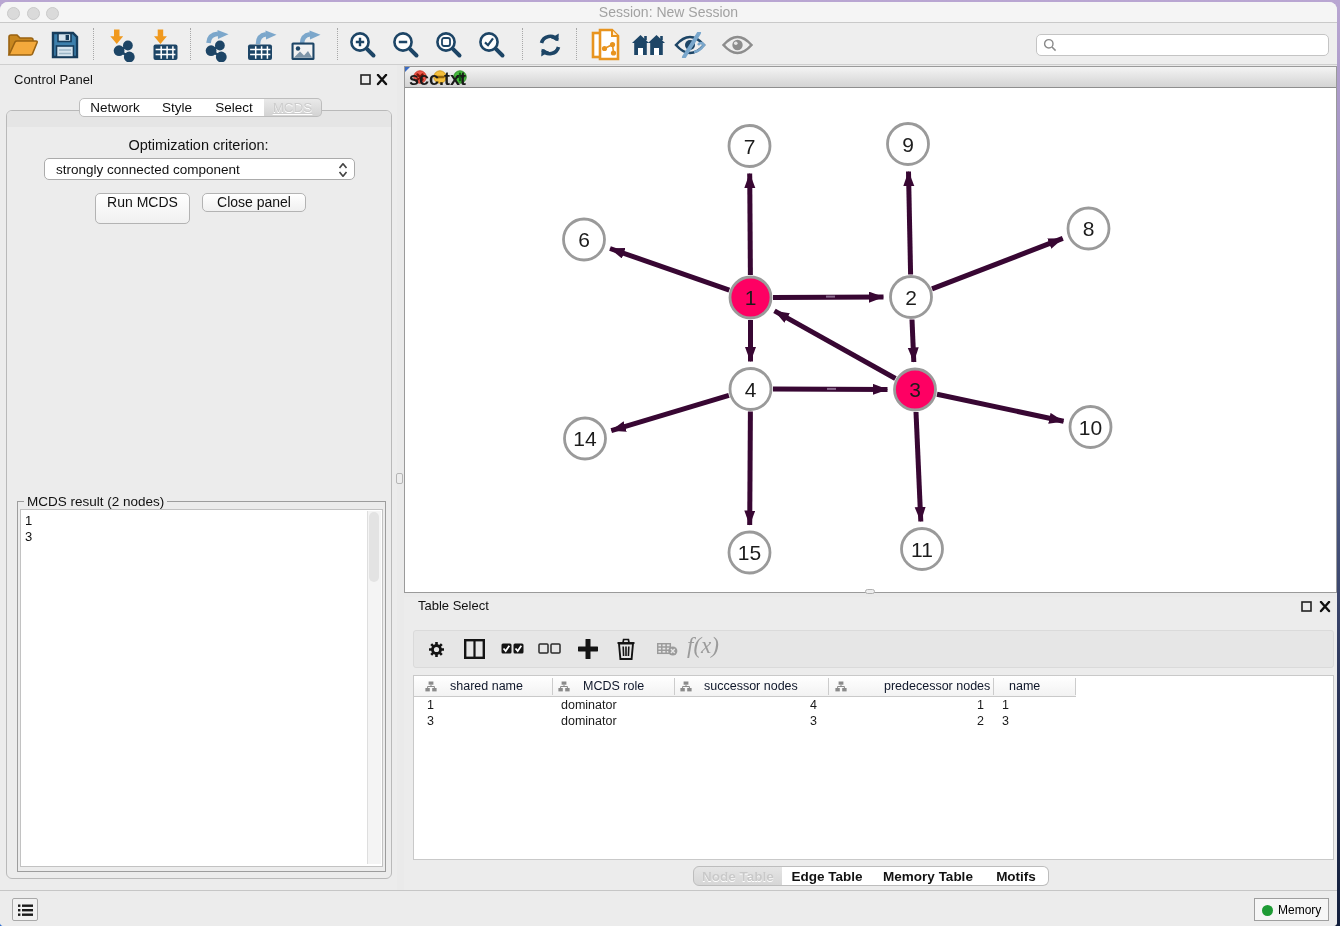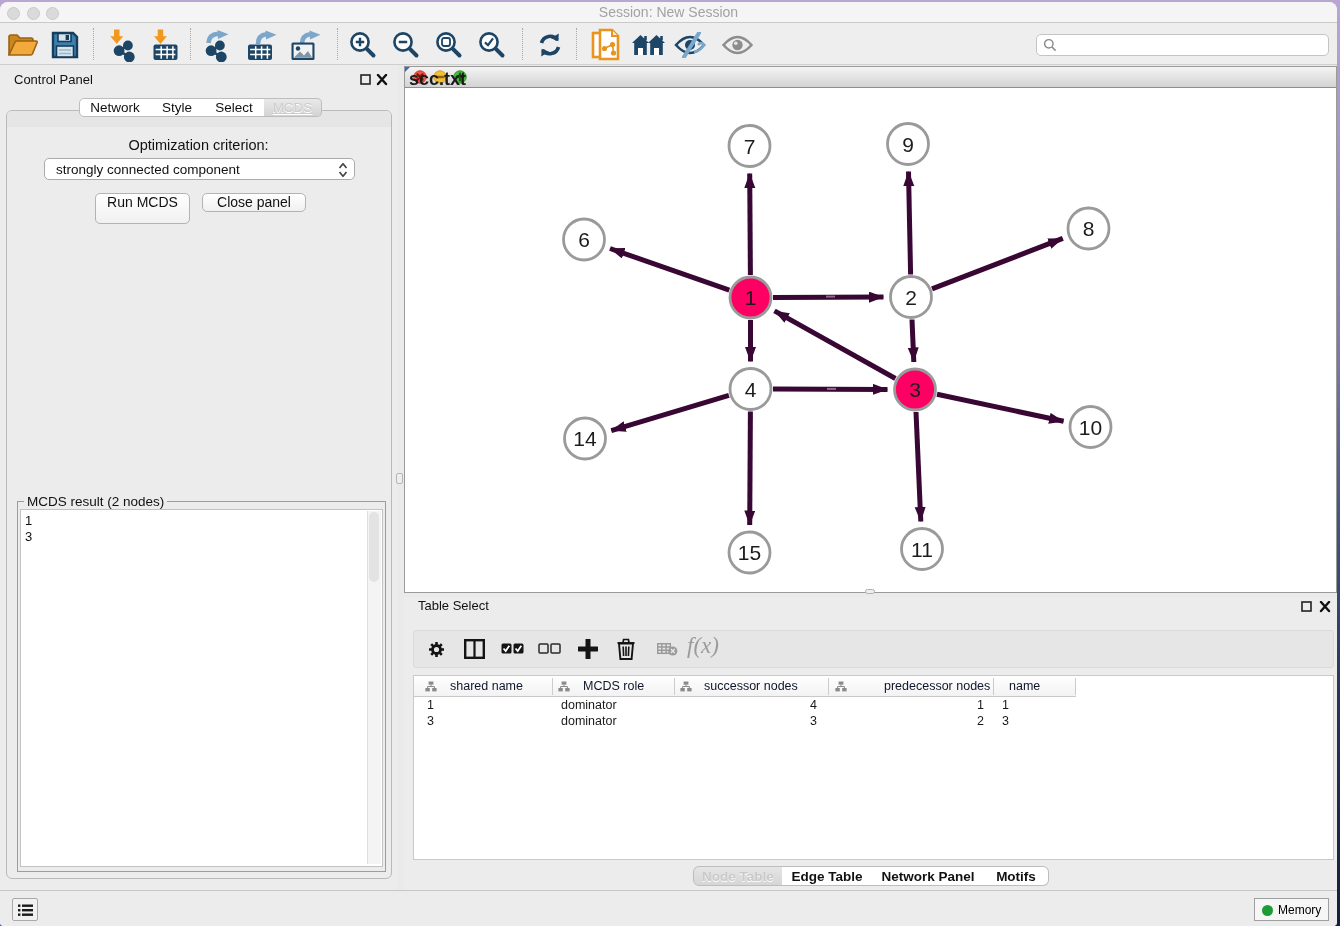--- a/index.html
+++ b/index.html
@@ -392,21 +392,21 @@
         <div class="rtxt" style="left:563px;top:22px;">1</div>
         <div class="rtxt" style="left:588px;top:22px;">1</div>
         <div class="rtxt" style="left:13px;top:38px;">3</div>
         <div class="rtxt" style="left:147px;top:38px;">dominator</div>
         <div class="rtxt" style="left:396px;top:38px;">3</div>
         <div class="rtxt" style="left:563px;top:38px;">2</div>
         <div class="rtxt" style="left:588px;top:38px;">3</div>
       </div>
       <div class="tabseg" style="left:289px;top:269px;width:90px;height:20px;border-radius:6px 0 0 6px;background:linear-gradient(180deg,#e5e5e5,#d6d6d6);color:#c9c9c9;text-shadow:0 1px 0 #fff;line-height:19px;font-weight:bold;">Node Table</div>
       <div class="tabseg" style="left:378px;top:269px;width:91px;height:20px;border-left:none;line-height:19px;font-weight:bold;">Edge Table</div>
-      <div class="tabseg" style="left:468px;top:269px;width:113px;height:20px;border-left:none;line-height:19px;font-weight:bold;">Network Panel</div>
+      <div class="tabseg" style="left:468px;top:269px;width:113px;height:20px;border-left:none;line-height:19px;font-weight:bold;">Memory Table</div>
       <div class="tabseg" style="left:580px;top:269px;width:65px;height:20px;border-left:none;border-radius:0 6px 6px 0;line-height:19px;font-weight:bold;">Motifs</div>
     </div>
   </div>
   <div id="statusbar">
     <div class="abs" style="left:12px;top:7px;width:26px;height:23px;background:#f1f1f1;border:1px solid #a9a9a9;border-radius:2px;box-sizing:border-box;">
       <svg style="position:absolute;left:5px;top:4.5px;" width="15" height="13" viewBox="0 0 15 13">
         <g fill="#1a1a1a">
           <rect x="0" y="0.5" width="2.4" height="2.4"></rect>
             <rect x="0" y="5" width="2.4" height="2.4"></rect>
             <rect x="0" y="9.5" width="2.4" height="2.4"></rect>

